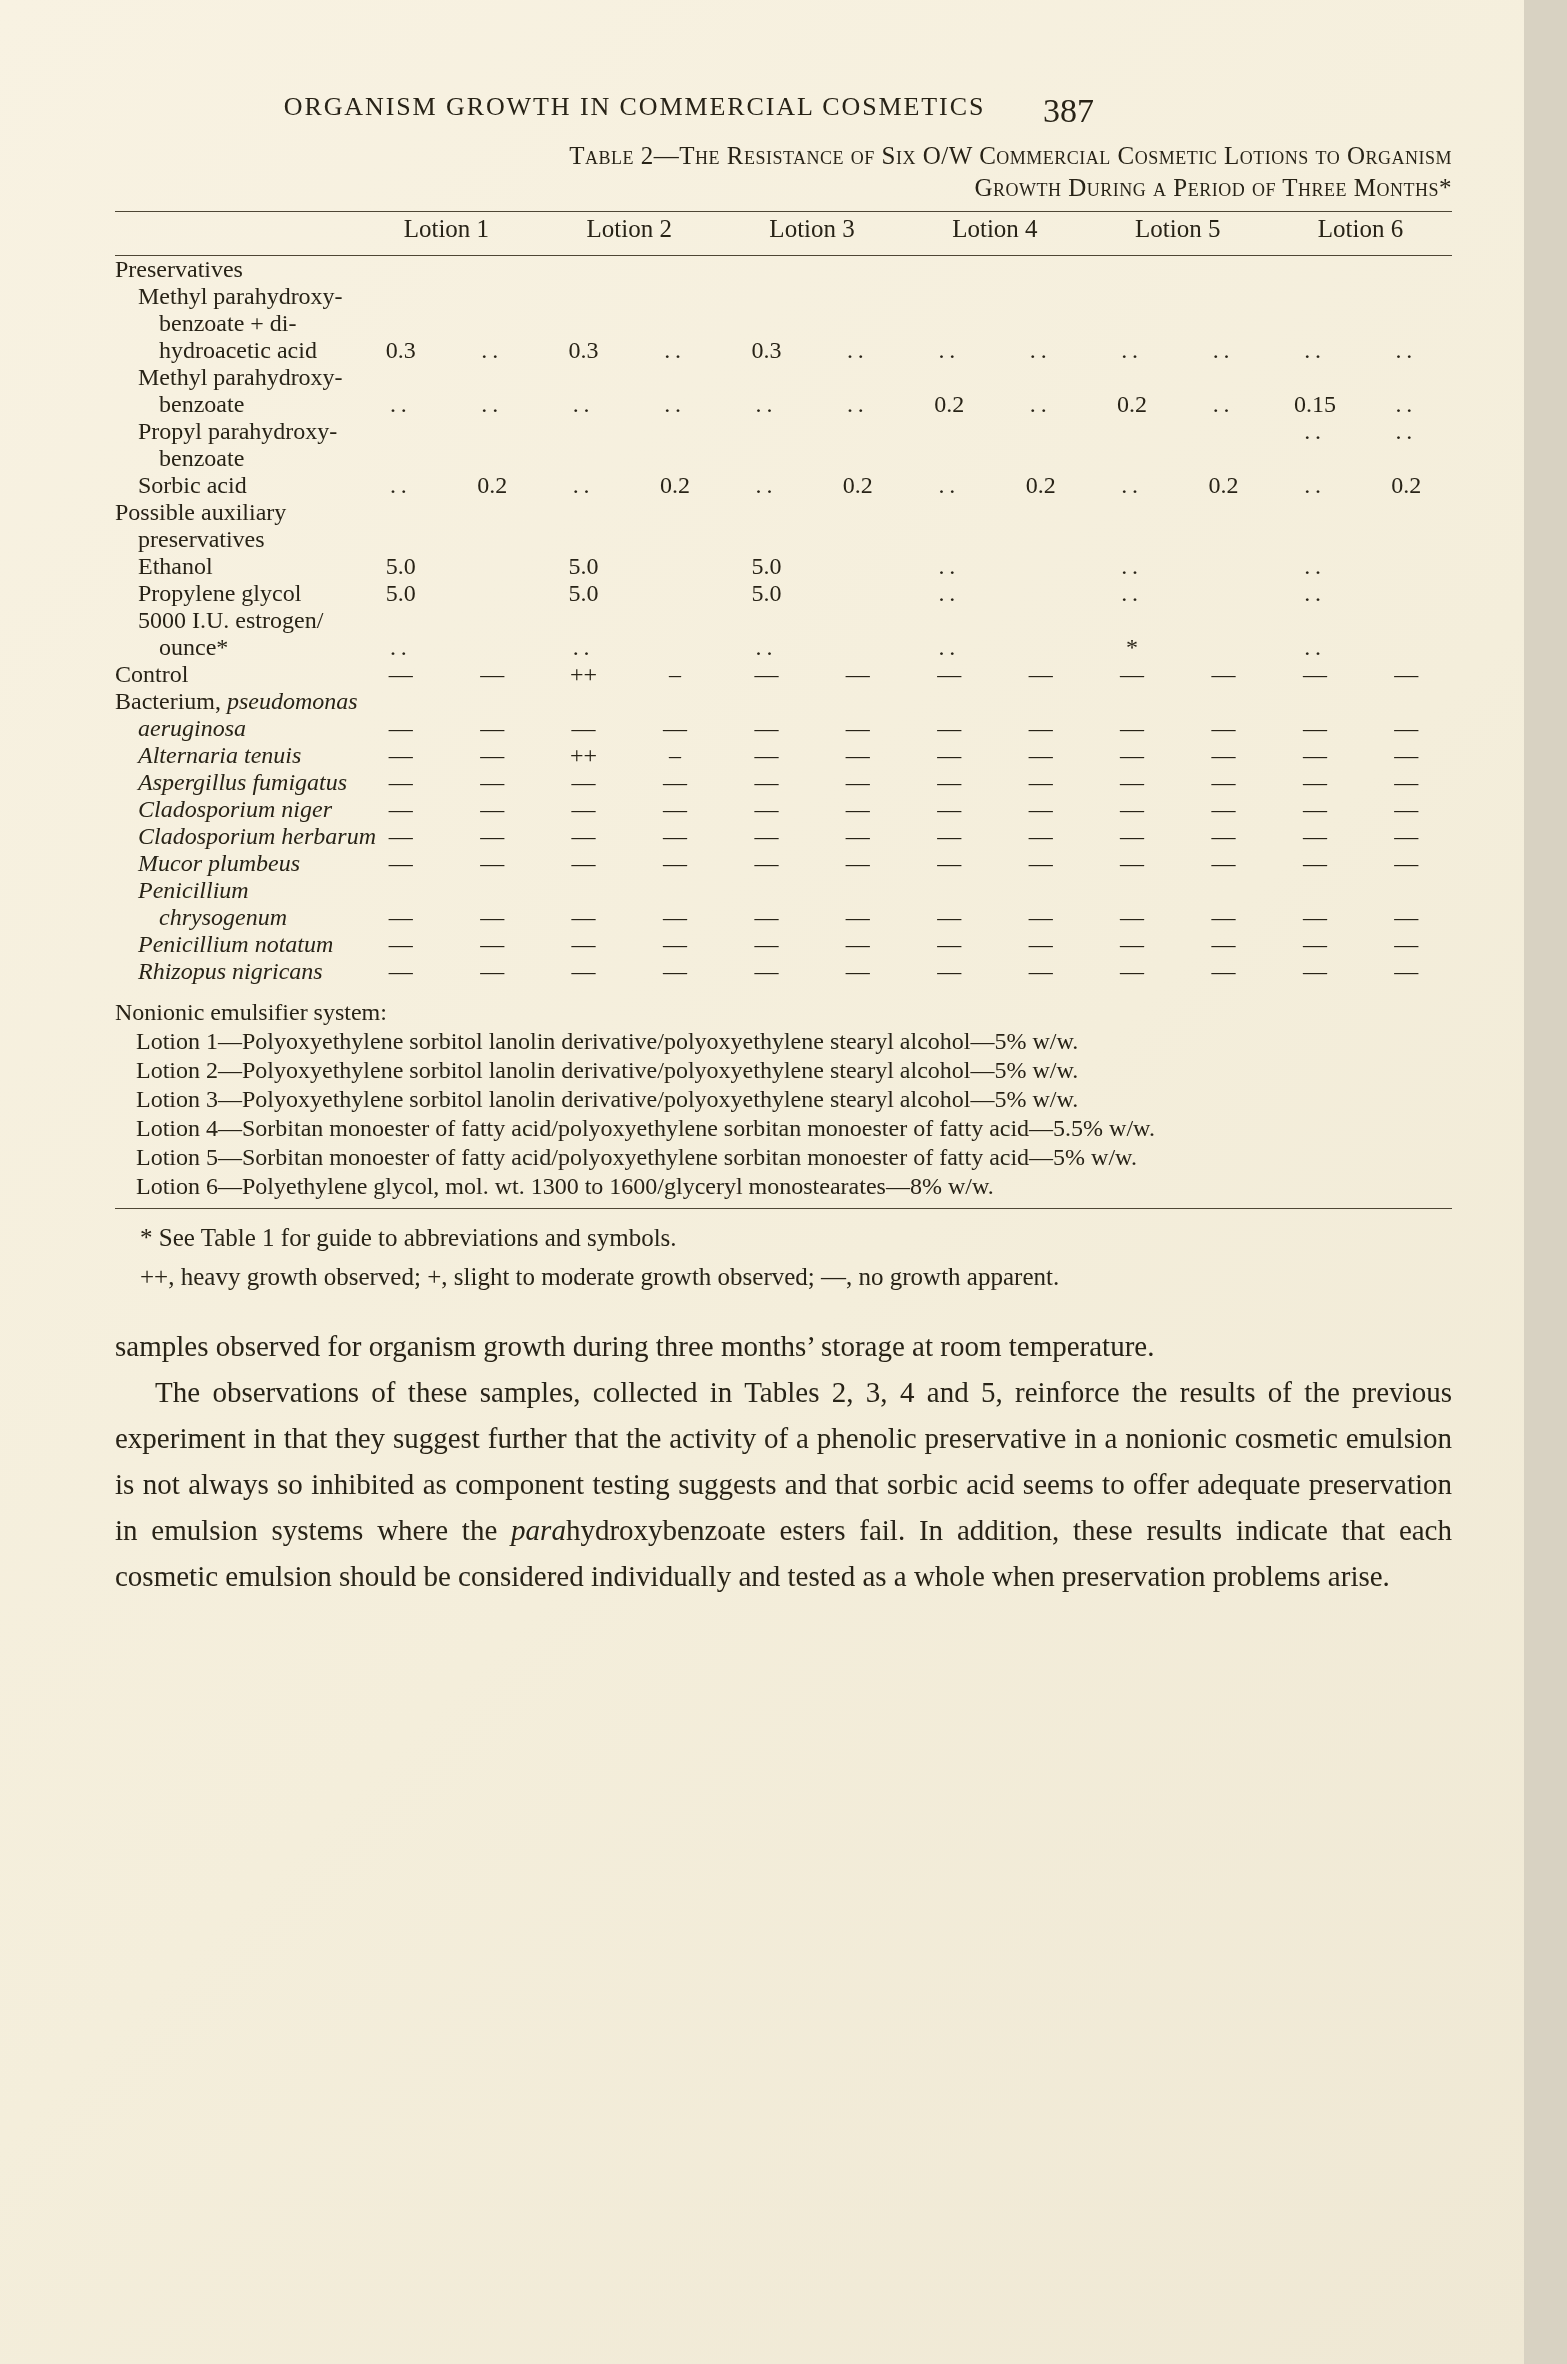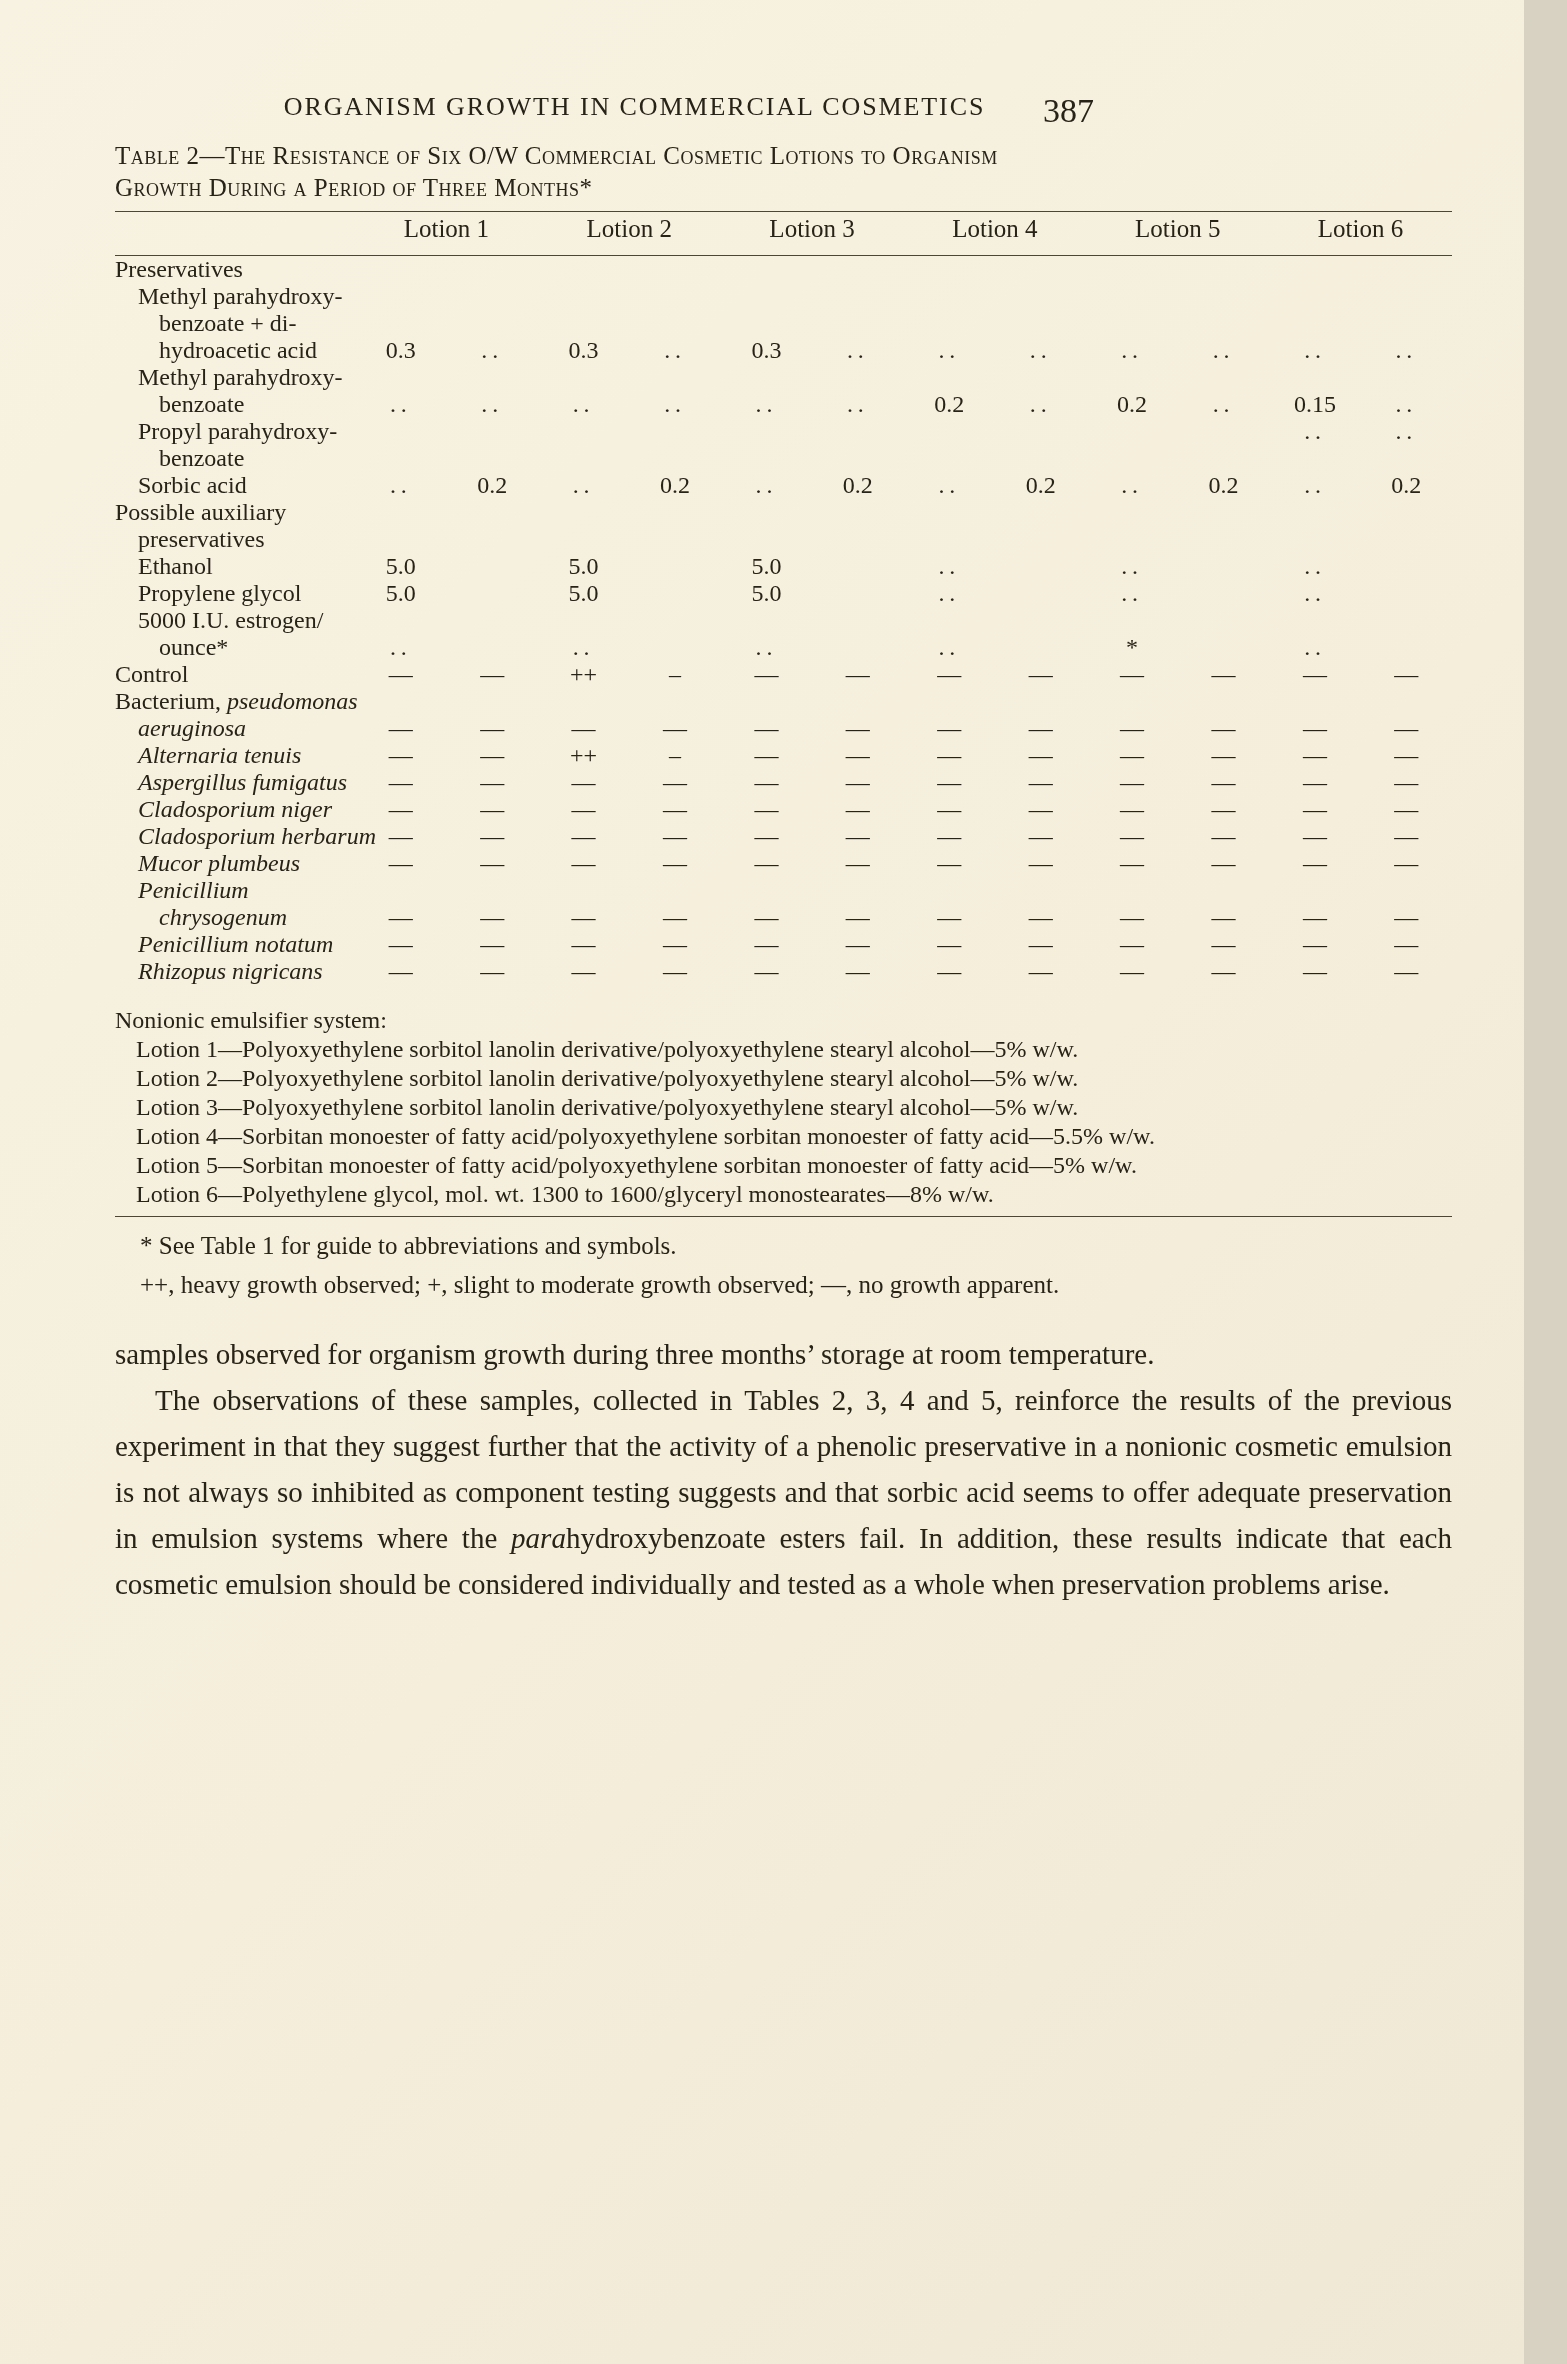--- a/index.html
+++ b/index.html
@@ -7,34 +7,34 @@
   body{background:#d8d2c2}
   .page{
     width:1524px;height:2364px;position:relative;overflow:hidden;
     background:linear-gradient(135deg,#f8f2e2 0%,#f4eedb 55%,#efe8d4 100%);
     font-family:"Liberation Serif","DejaVu Serif",serif;color:#282317;
   }
   .running-head{position:absolute;top:92px;left:154px;width:961px;text-align:center;
     font-size:26px;letter-spacing:1.9px}
   .page-number{position:absolute;top:92px;left:1043px;font-size:34px}
   .content{position:absolute;top:140px;left:115px;width:1337px}
-  .caption{text-align:left;font-size:25px;line-height:32px;font-variant:small-caps;letter-spacing:0.5px}
+  .caption{text-align:right;font-size:25px;line-height:32px;font-variant:small-caps;letter-spacing:0.5px}
   .rule{border-top:1.9px solid #4e4635;margin:6.7px 0 0}
   .t-head{display:flex;font-size:25px;padding:3.8px 0 4.8px}
   .t-colhead{flex:2;text-align:center;min-width:0}
   .t-label{width:240px;flex:none}
   .t-row{display:flex;align-items:flex-end;font-size:24px;line-height:27px}
   .t-row.top{align-items:flex-start}
   .lline{white-space:nowrap}
   .ind1{padding-left:23px}
   .ind2{padding-left:44px}
   .t-cell{flex:1;text-align:center;min-width:0}
   .t-cell.dots{letter-spacing:4.8px}
   .it{font-style:italic}
-  .emul-head{font-size:24px;line-height:29px;margin-top:21px}
+  .emul-head{font-size:24px;line-height:29px;margin-top:13px}
   .emul{margin:0;font-size:24px;line-height:29px;padding-left:130px;text-indent:-109px;text-align:justify}
   .footnotes{margin-top:11.5px}
   .footnotes p{margin:0 0 3.8px;font-size:25px;line-height:35px;text-indent:25px;text-align:justify}
   .bodytext{margin-top:29px}
   .bodyp{margin:0;font-size:29px;line-height:46px;text-align:justify}
   .bodyp.indent{text-indent:40px}
 </style>
 </head>
 <body>
 

